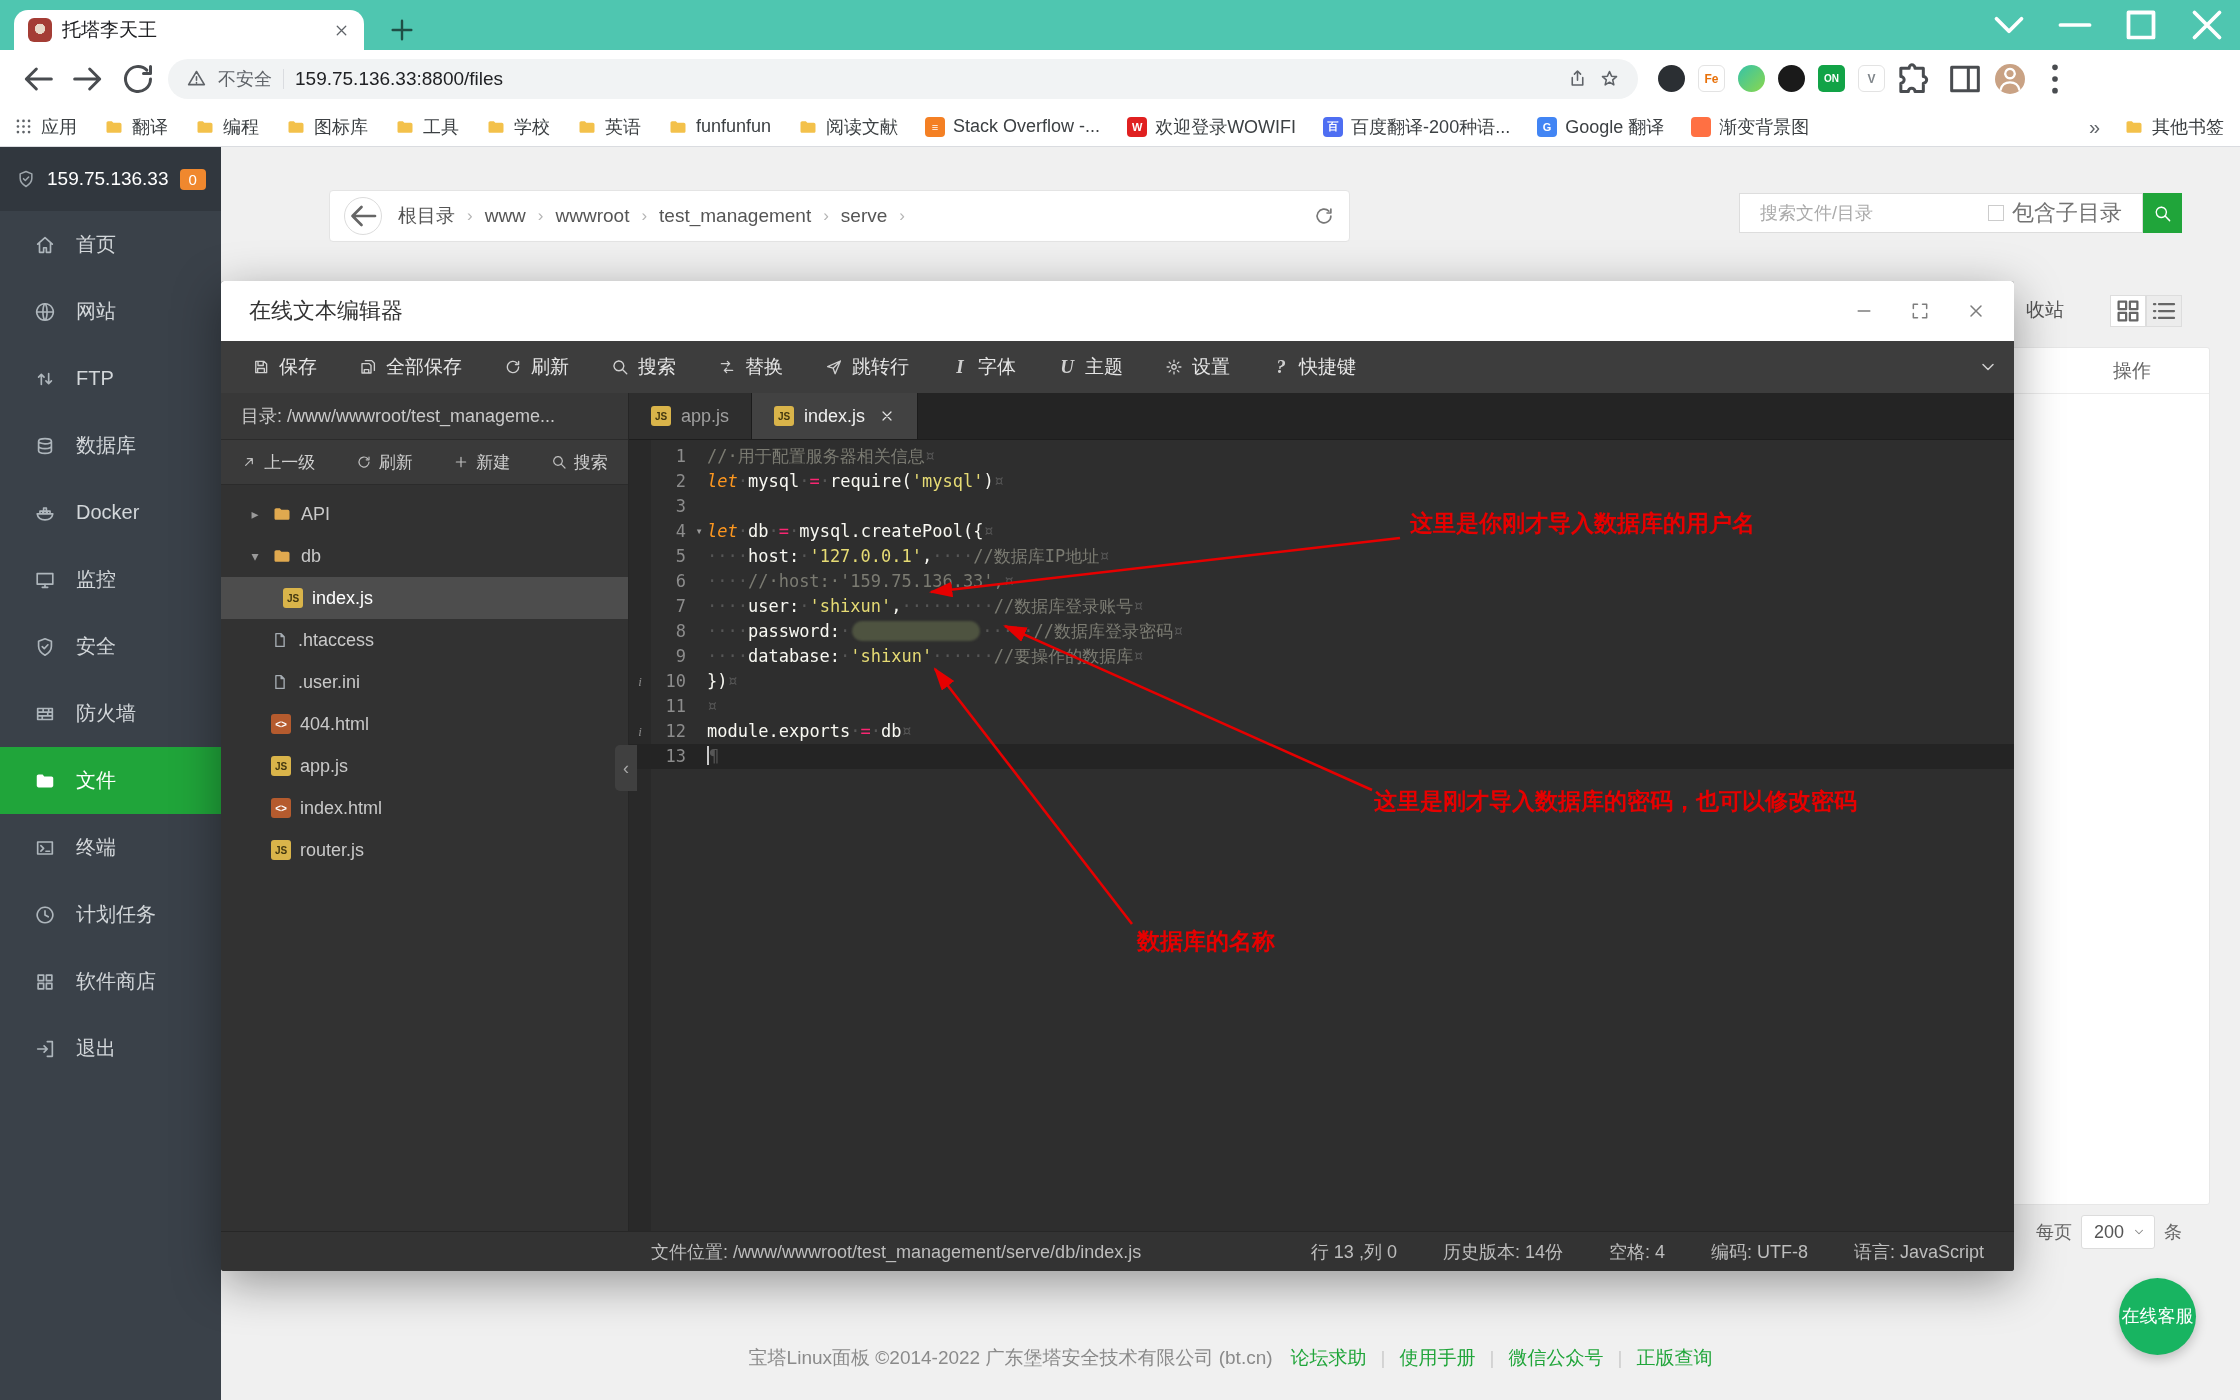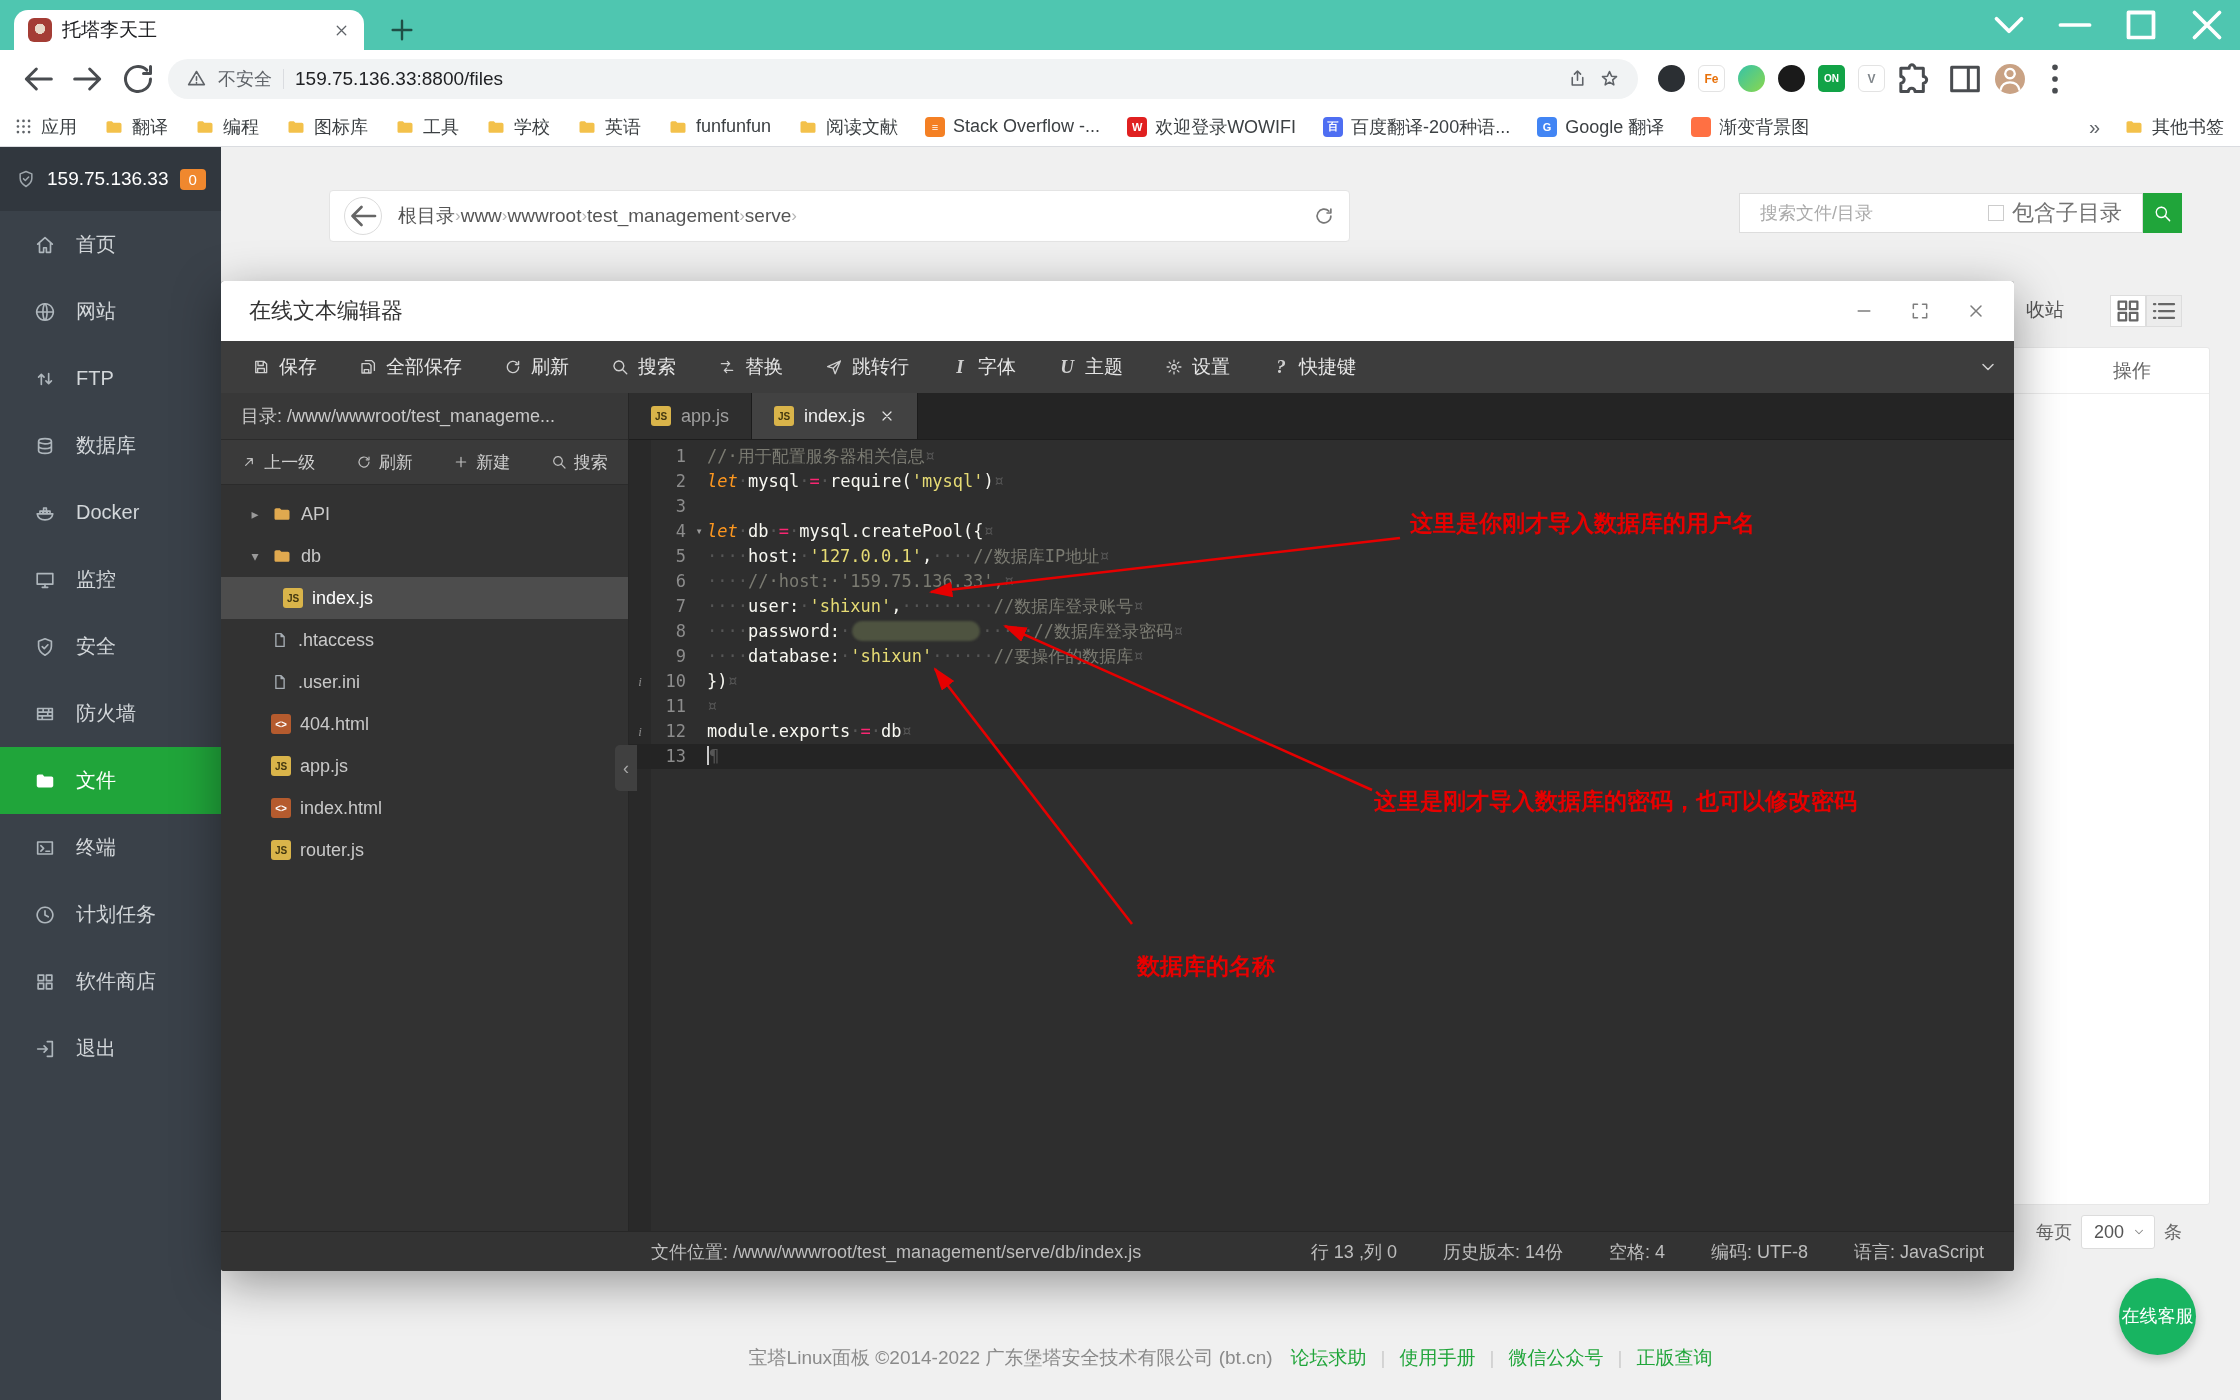--- a/index.html
+++ b/index.html
@@ -56,21 +56,21 @@
   .side-head .icw{color:#9fa7ad;font-size:20px}
   .badge0{margin-left:auto;background:#f0882e;color:#fff;font-size:15px;border-radius:4px;padding:2px 9px}
   .side-item{height:67px;display:flex;align-items:center;gap:20px;padding-left:34px;color:#d3d7da;font-size:20px;cursor:pointer}
   .side-item .icw{font-size:22px;color:#aeb6bc}
   .side-item.active{background:#20a53a;color:#fff}
   .side-item.active .icw{color:#fff}
 
   #content{position:absolute;left:221px;top:0;right:0;bottom:0;background:#f0f0f0}
   .crumbbar{position:absolute;left:108px;top:43px;width:1021px;height:52px;background:#fff;border:1px solid #e4e4e4;border-radius:4px;display:flex;align-items:center;padding:0 14px;gap:16px}
   .backcircle{width:38px;height:38px;border:1px solid #dcdcdc;border-radius:50%;display:flex;align-items:center;justify-content:center;color:#666;font-size:20px;background:#fff}
-  #crumbs{display:flex;align-items:center;font-size:19px;color:#555;flex:1}
+  #crumbs{display:flex;align-items:center;gap:12px;font-size:19px;color:#555;flex:1}
   .crumb-sep{color:#b5b5b5;font-size:17px}
   .crumb-refresh{color:#777;font-size:22px}
   .searchwrap{position:absolute;right:58px;top:46px;display:flex}
   .searchinput{width:404px;height:40px;background:#fff;border:1px solid #ddd;display:flex;align-items:center;padding:0 20px;gap:8px}
   .sph{flex:1;font-size:18px;color:#aaa;white-space:nowrap;overflow:hidden}
   .cbox{width:16px;height:16px;border:1px solid #ccc;background:#fff;flex:none}
   .cblabel{font-size:22px;color:#737373;white-space:nowrap}
   .searchbtn{width:39px;height:40px;background:#20a53a;color:#fff;display:flex;align-items:center;justify-content:center;font-size:19px}
   .recycle{position:absolute;left:1805px;top:150px;font-size:19px;color:#555}
   .viewgroup{position:absolute;right:58px;top:148px;display:flex}
@@ -800,21 +800,21 @@
                   <path d="M0,0L9,3L0,6z" fill="#e60000"></path>
                 </marker>
               </defs>
               <line x1="771" y1="98" x2="302" y2="152" stroke="#e60000" stroke-width="2.6" marker-end="url(#arrhead)"></line>
               <line x1="743" y1="350" x2="376" y2="186" stroke="#e60000" stroke-width="2.6" marker-end="url(#arrhead)"></line>
               <line x1="503" y1="484" x2="306" y2="229" stroke="#e60000" stroke-width="2.6" marker-end="url(#arrhead)"></line>
             </svg>
           <div id="annos">
               <div class="anno" style="left: 781px; top: 68px;">这里是你刚才导入数据库的用户名</div>
               <div class="anno" style="left: 745px; top: 346px;">这里是刚才导入数据库的密码，也可以修改密码</div>
-              <div class="anno" style="left: 508px; top: 486px; margin-top: 25px;">数据库的名称</div>
+              <div class="anno" style="left: 508px; top: 486px;">数据库的名称</div>
             </div>
         </div>
       </div>
       <div class="collapse-handle">‹</div>
     </div>
     <div class="m-status">
       <span class="st-first">文件位置: /www/wwwroot/test_management/serve/db/index.js</span>
       <span id="statusItems" style="display:flex">
           <span class="st-item">行 13 ,列 0</span>
           <span class="st-item">历史版本: 14份</span>

